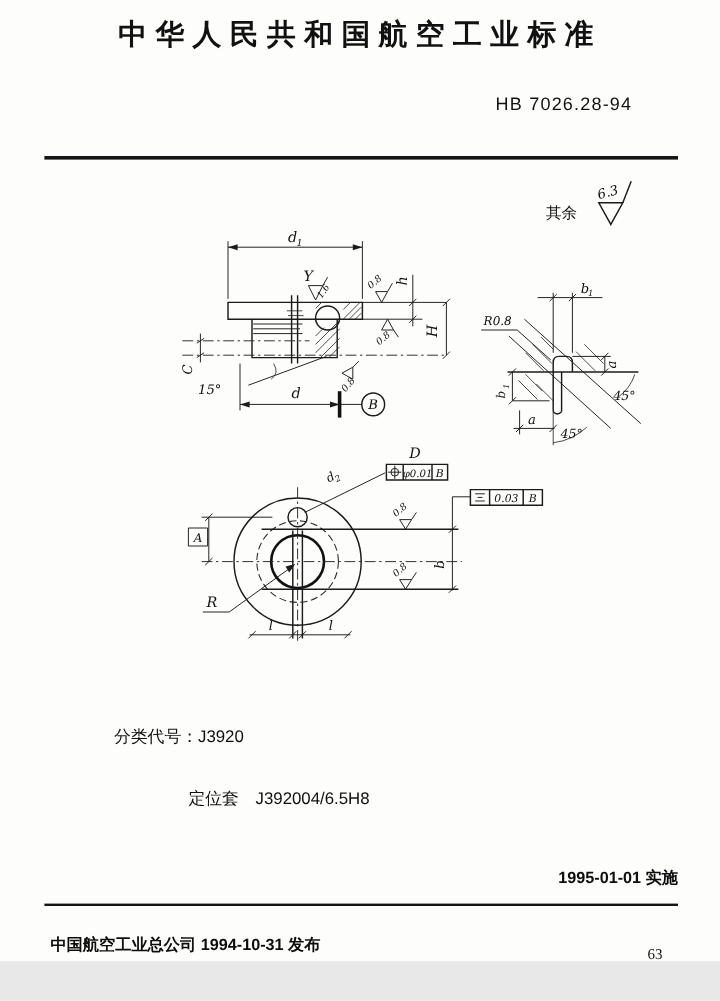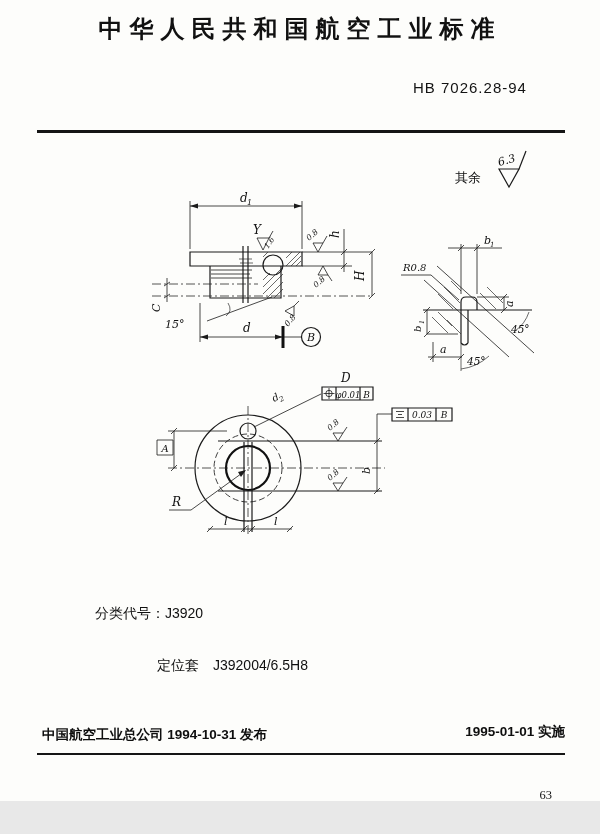--- a/index.html
+++ b/index.html
@@ -254,17 +254,17 @@
         <text class="dim" x="422" y="418" font-size="9" text-anchor="middle">0.03</text>
         <text class="dim" x="444" y="418" font-size="9" text-anchor="middle">B</text>
       </g>
     </g>
   </svg>
 
   <div class="abs body-line" style="left:95px;top:605px;">分类代号：J3920</div>
   <div class="abs body-line" style="left:157px;top:657px;">定位套　J392004/6.5H8</div>
 
   <div class="abs rule" style="left:37px;top:753px;width:528px;height:2px;"></div>
-  <div class="abs footer-line" style="left:42px;top:726px;">中国航空工业总公司 1994-10-31 发布</div>
+  <div class="abs footer-line" style="left:42px;top:779px;">中国航空工业总公司 1994-10-31 发布</div>
   <div class="abs footer-line" style="right:35px;top:723px;">1995-01-01 实施</div>
   <div class="abs page-num" style="right:48px;top:788px;font-family:Liberation Serif, serif;">63</div>
 
 </div>
 
 </body></html>

